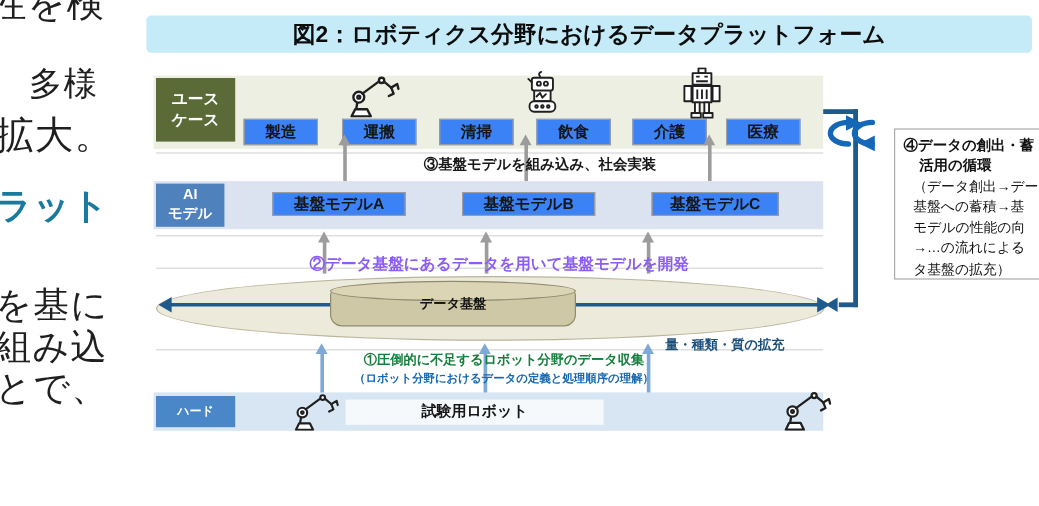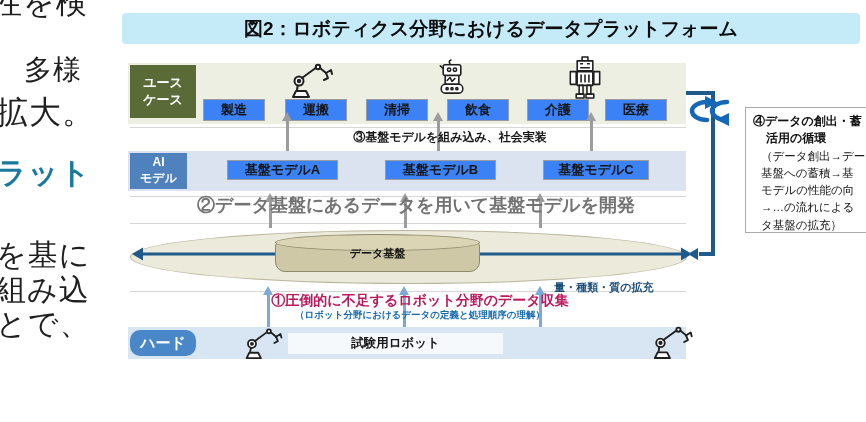--- a/index.html
+++ b/index.html
@@ -22,37 +22,37 @@
     display:flex;align-items:center;justify-content:center;font-size:19px;font-weight:bold;color:#0d0d0d;}
   
   .row{position:absolute;left:128px;width:558px;}
   #uc-row{top:63px;height:61px;background:#edefe2;}
   #ai-row{top:151px;height:40px;background:#dbe3f0;}
   #hw-row{top:327px;height:32px;background:#d8e6f3;}
   .layer-label{position:absolute;left:130px;color:#fff;font-weight:bold;display:flex;align-items:center;
     justify-content:center;text-align:center;white-space:pre-line;line-height:1.3;}
   #uc-label{top:65px;width:66px;height:53px;background:#5a6b38;font-size:13px;}
   #ai-label{top:153px;width:57px;height:36px;background:#4f81bd;font-size:12px;}
-  #hw-label{top:330px;width:66px;height:26px;background:#4a87c9;font-size:15px;border-radius:10px;}
+  #hw-label{top:330px;width:66px;height:26px;background:#4a87c9;font-size:10px;}
   .wbox{position:absolute;background:#3b82f6;border:1.5px solid #9c9c9c;display:flex;align-items:center;
     justify-content:center;font-weight:bold;font-size:13px;box-sizing:border-box;}
   .uc-box{top:99px;width:62px;height:22px;}
   #uc1{left:203px;} #uc2{left:285px;} #uc3{left:366px;} #uc4{left:447px;} #uc5{left:527px;} #uc6{left:605px;}
   .ai-box{top:160px;height:20px;}
   #ai1{left:227px;width:111px;} #ai2{left:385px;width:111px;} #ai3{left:543px;width:106px;}
   #hw-box{left:288px;top:333px;width:215px;height:21px;background:#f6f9fc;display:flex;align-items:center;
     justify-content:center;font-weight:bold;font-size:12.5px;}
   
   .sep{position:absolute;left:130px;width:556px;height:1px;background:#d6d6d6;}
   #sep1{top:127px;} #sep2{top:196px;} #sep3{top:223px;} #sep4{top:291px;}
   
   .step{position:absolute;text-align:center;font-weight:bold;}
   #step3{left:150px;top:129px;width:600px;font-size:12px;color:#161616;}
-  #step2{left:130px;top:193px;width:572px;font-size:18px;color:#737373;}
-  #step1{left:130px;top:292px;width:580px;font-size:14px;color:#be185d;}
+  #step2{left:130px;top:211px;width:572px;font-size:13px;color:#8b5cf6;}
+  #step1{left:130px;top:292px;width:580px;font-size:11px;color:#15803d;}
   #step1-sub{left:130px;top:309px;width:580px;font-size:9.5px;color:#1568b2;}
   
   .arrow{position:absolute;width:11px;}
   .arrow .head{width:0;height:0;border-left:5.5px solid transparent;border-right:5.5px solid transparent;}
   .arrow .shaft{position:absolute;left:4px;top:8px;width:3px;}
   .arrow.gray .head{border-bottom:9px solid #9c9c9c;}
   .arrow.gray .shaft{background:#9c9c9c;}
   .arrow.blue .head{border-bottom:9px solid #7ea9d6;}
   .arrow.blue .shaft{background:#7ea9d6;}
   

